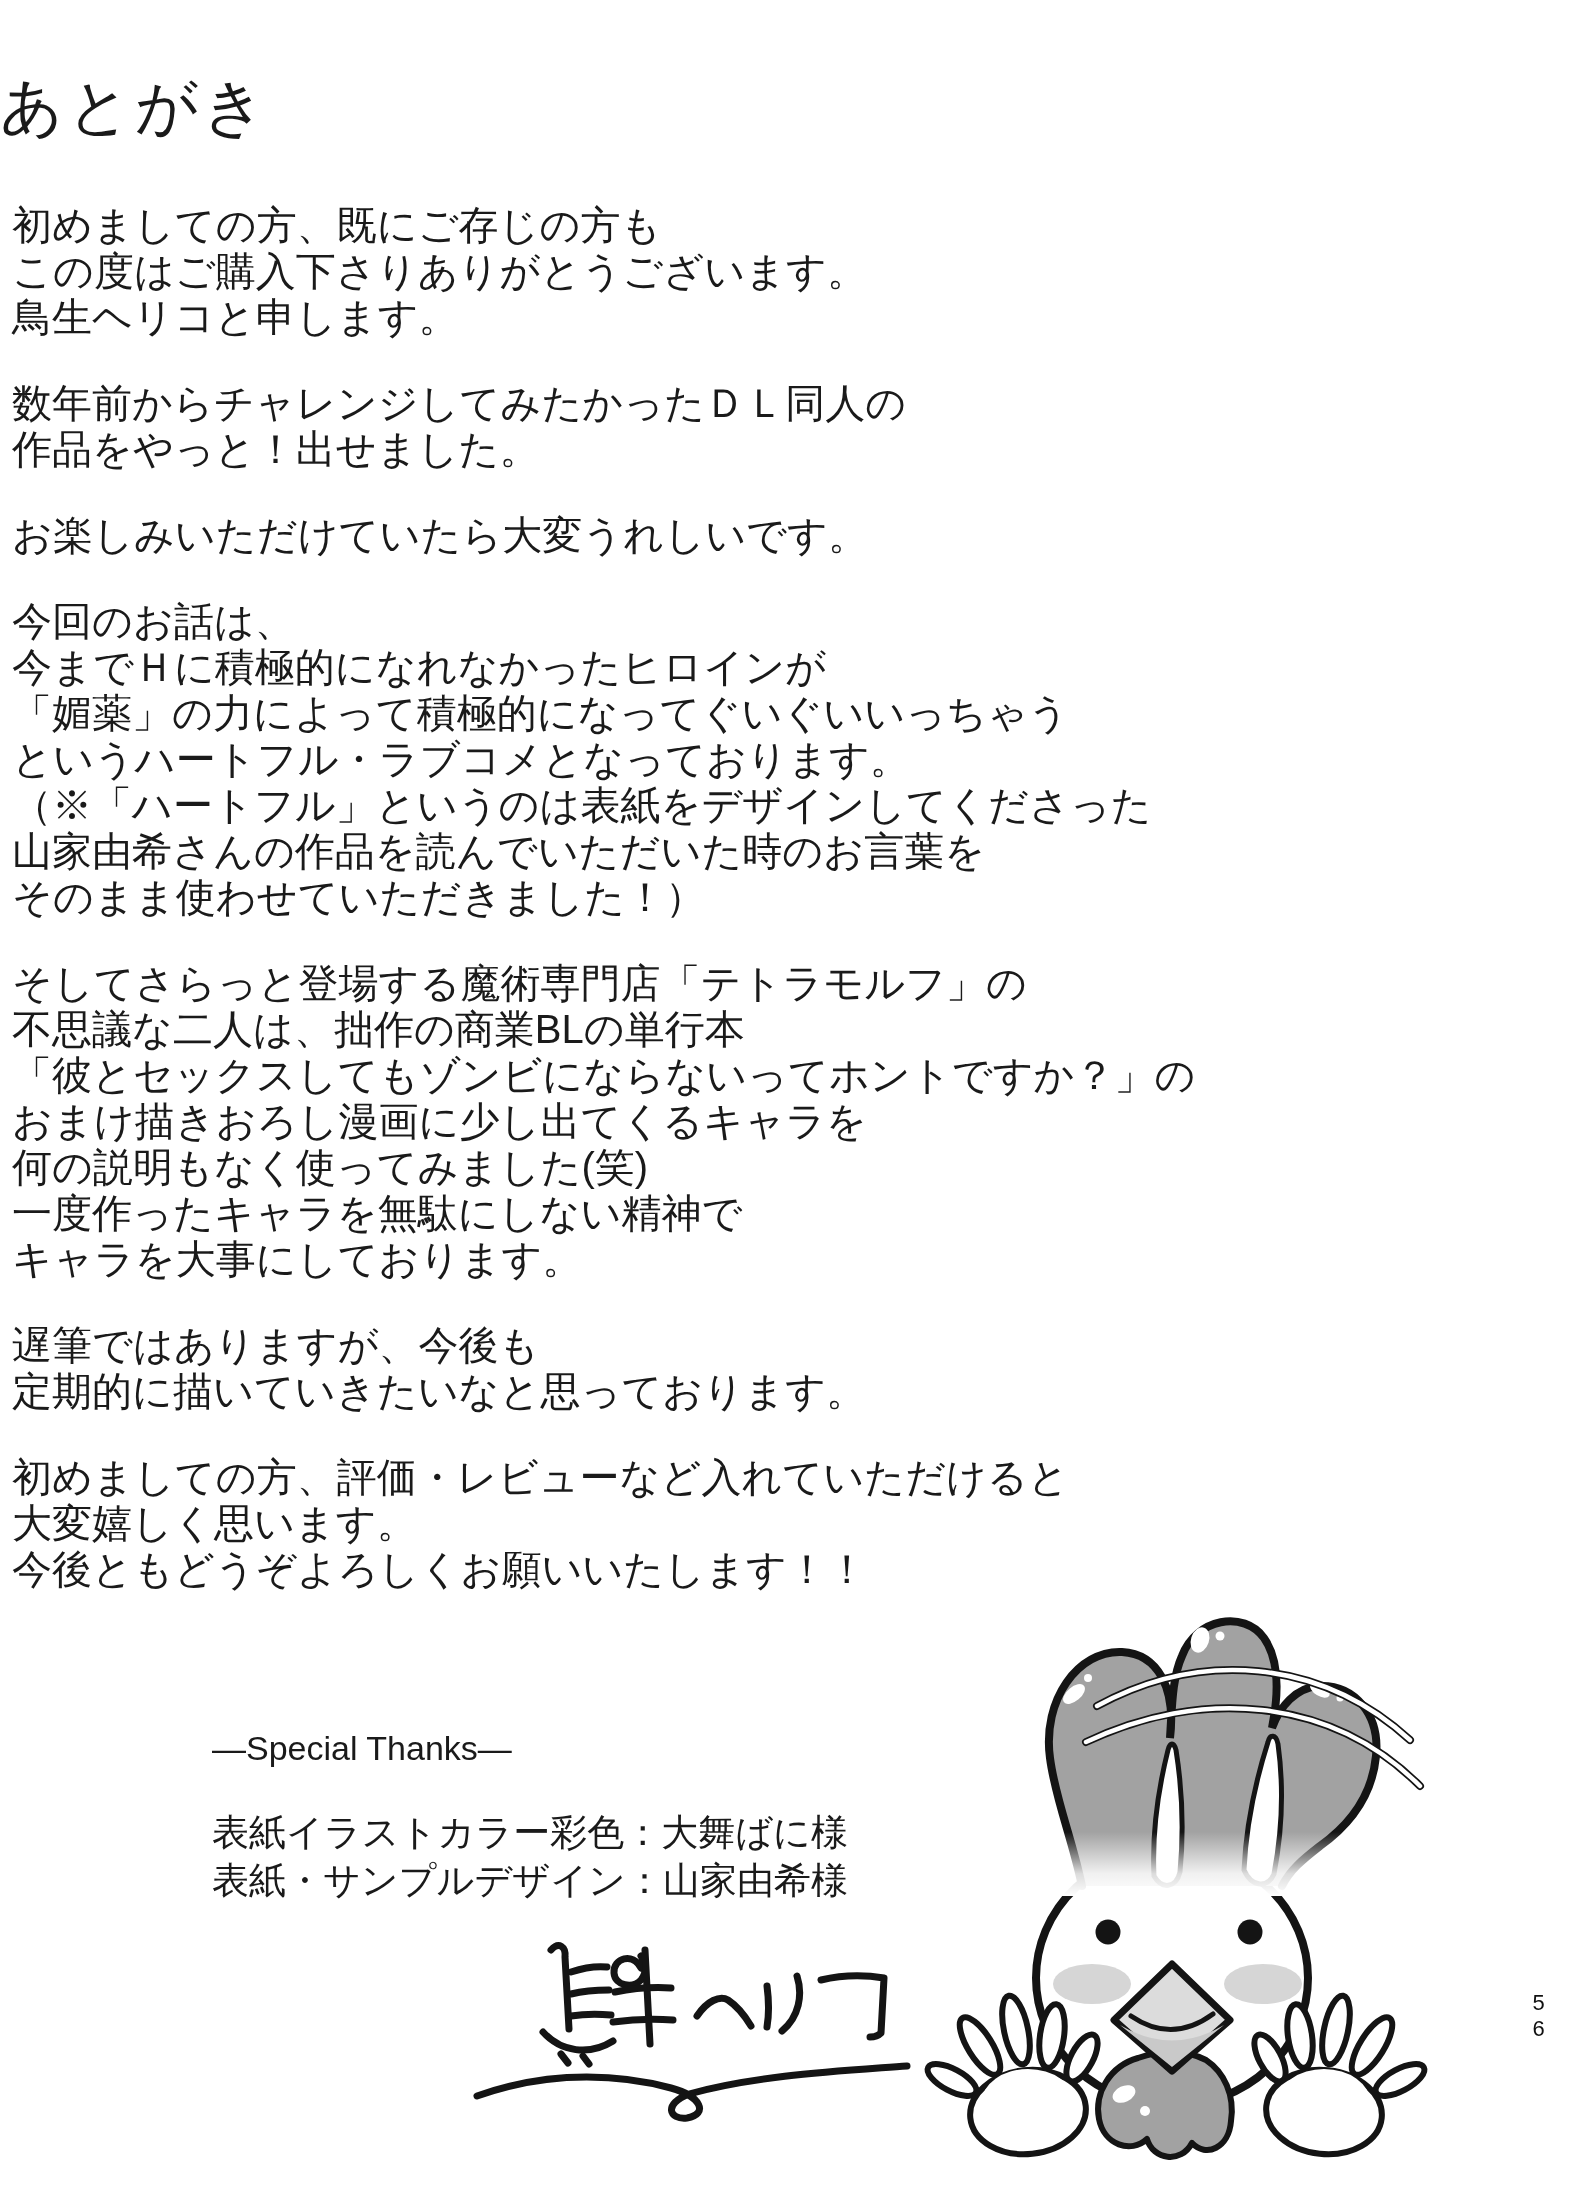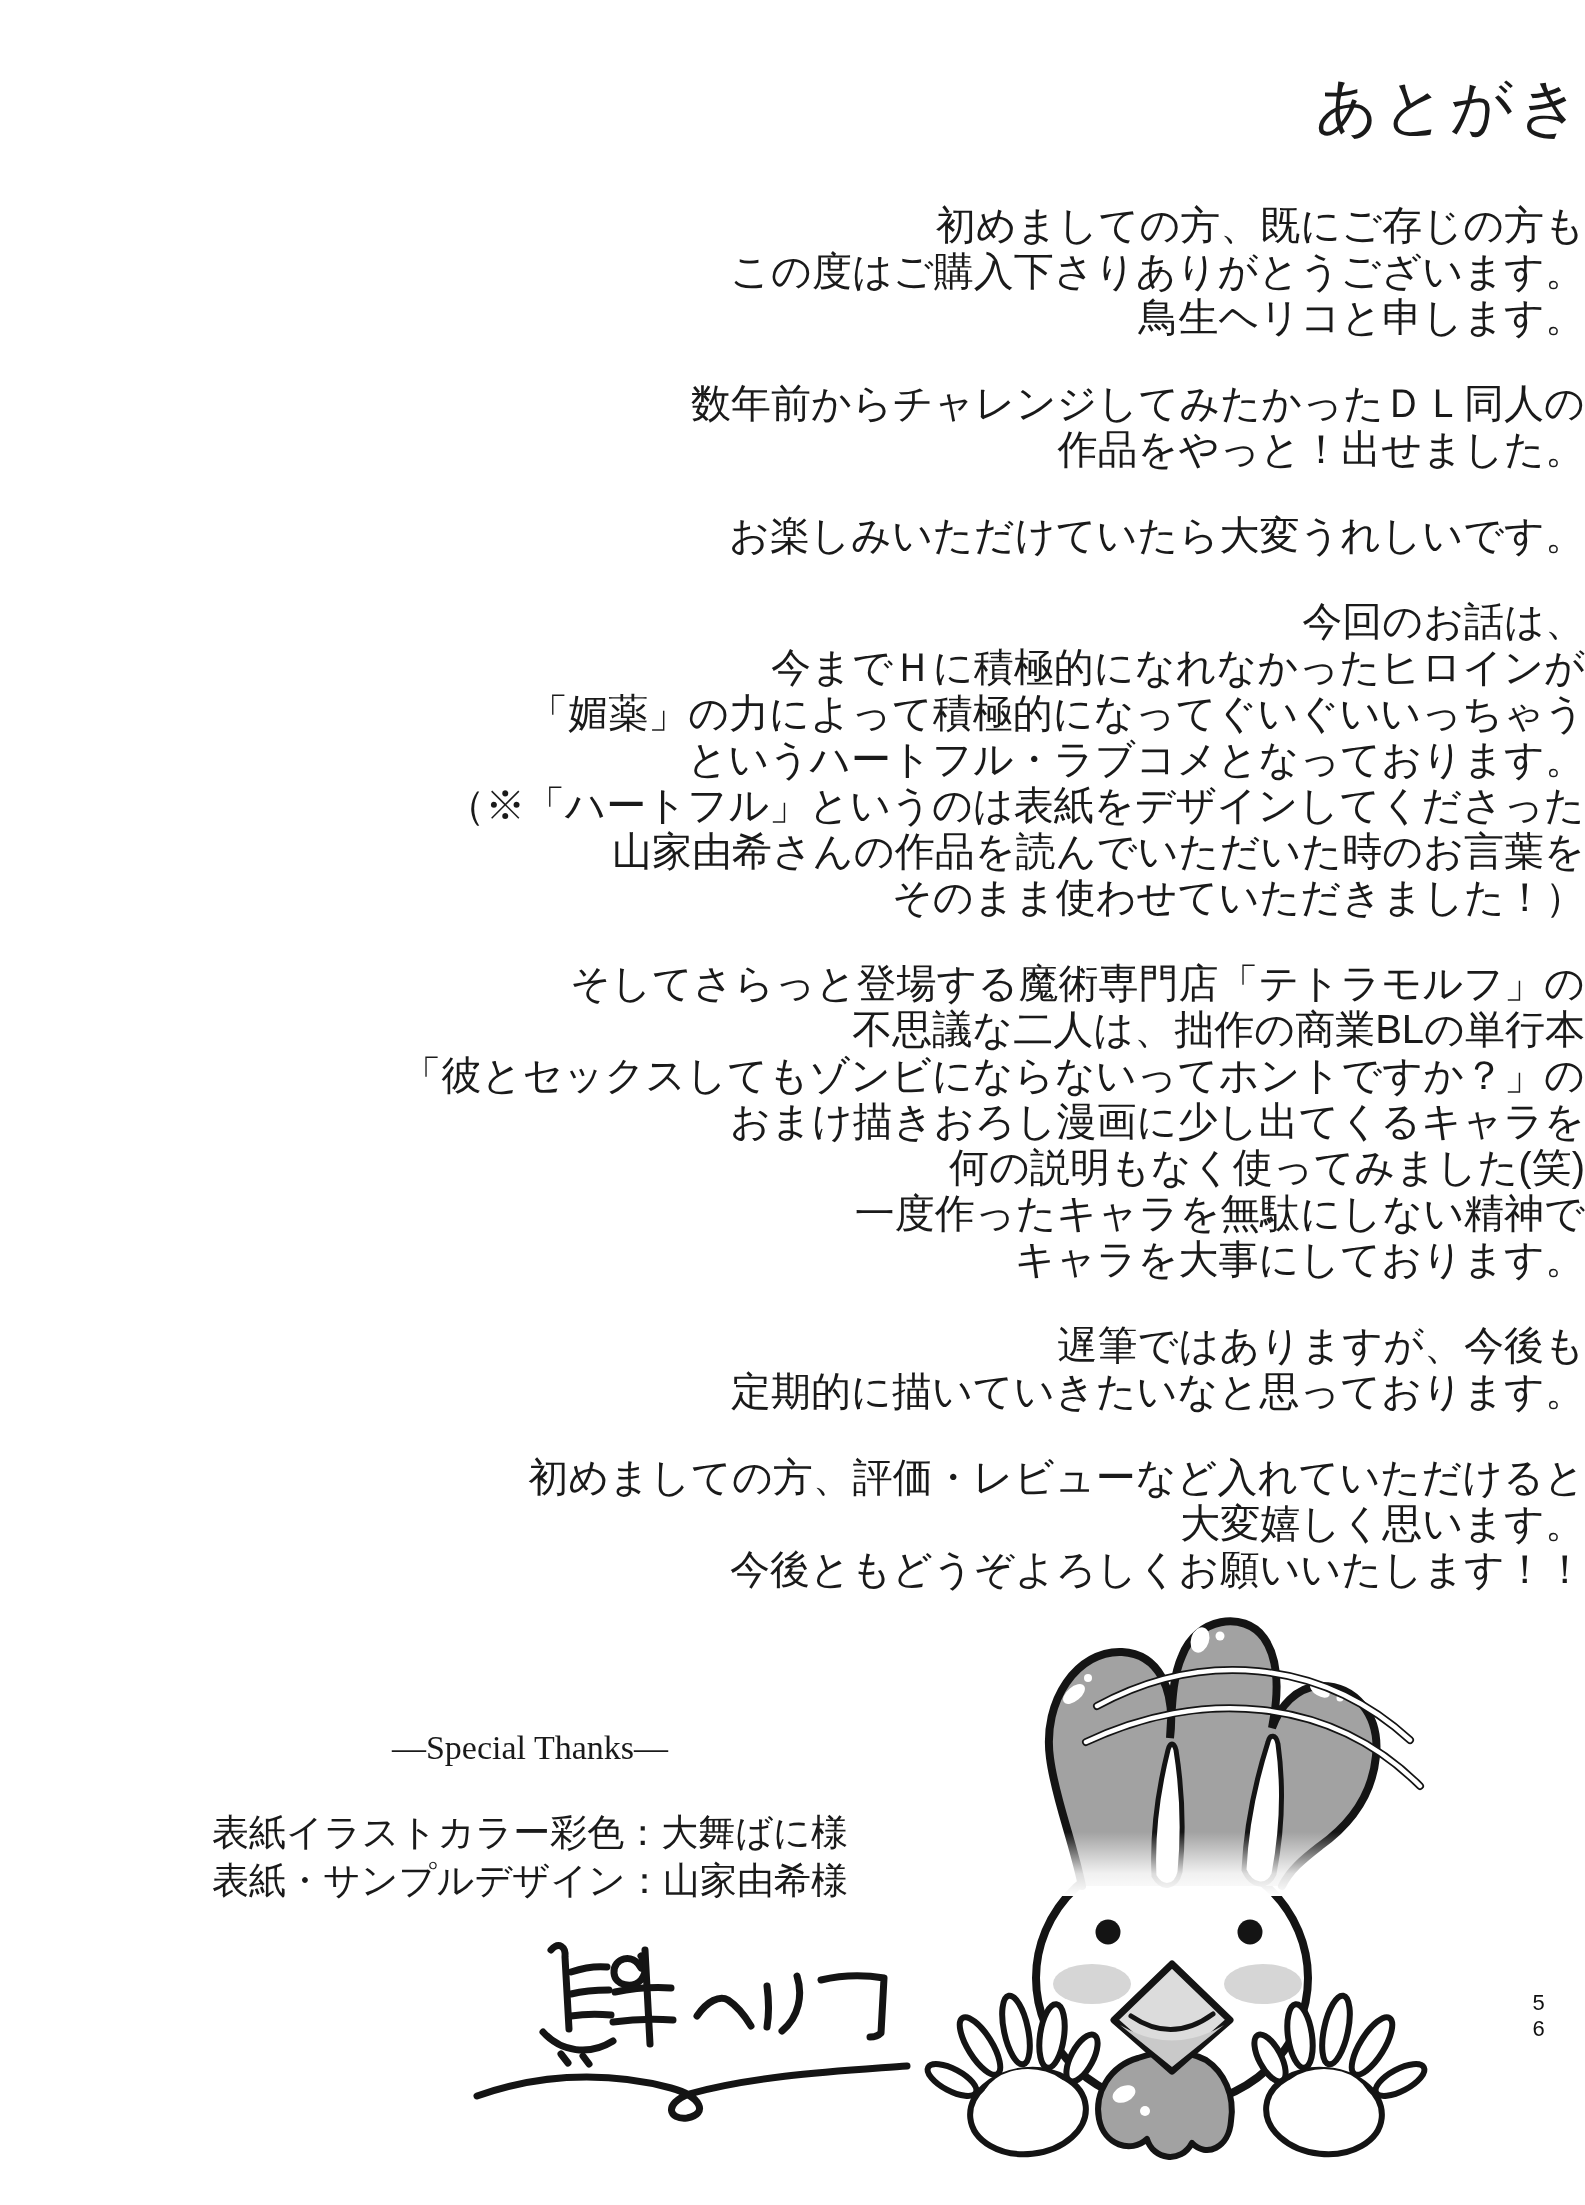--- a/index.html
+++ b/index.html
@@ -6,30 +6,30 @@
   .page {
     position:relative;
     width:1585px; height:2205px;
     background:#ffffff;
     overflow:hidden;
     font-family:"Liberation Sans", sans-serif;
     color:#1a1a1a;
   }
   .main-text {
     position:absolute; top:72px; left:0; width:100%;
-    text-align:right;
+    text-align:left;
   }
   .title {
     font-size:62px; line-height:70px; font-weight:normal;
     margin:0 0 60px 0; letter-spacing:4px;
   }
   .para { margin:0 0 40px 12px; }
   .line { font-size:40px; line-height:46px; height:46px; white-space:pre; }
   .thanks {
-    position:absolute; left:212px; top:1726px; text-align:center;font-family:Liberation Serif, serif;
+    position:absolute; left:212px; top:1726px; text-align:left;
   }
   .thanks-header { font-size:34px; line-height:44px; }
   .thanks-items { margin-top:39px; }
   .thanks-items .credit-line { font-size:37px; line-height:48px; white-space:pre; }
   .signature-svg { position:absolute; left:455px; top:1928px; }
   .mascot-svg { position:absolute; left:900px; top:1588px; }
   .page-number {
     position:absolute; left:1528px; top:1990px;
     font-size:22px; line-height:21px;
     writing-mode:vertical-rl; text-orientation:upright;

